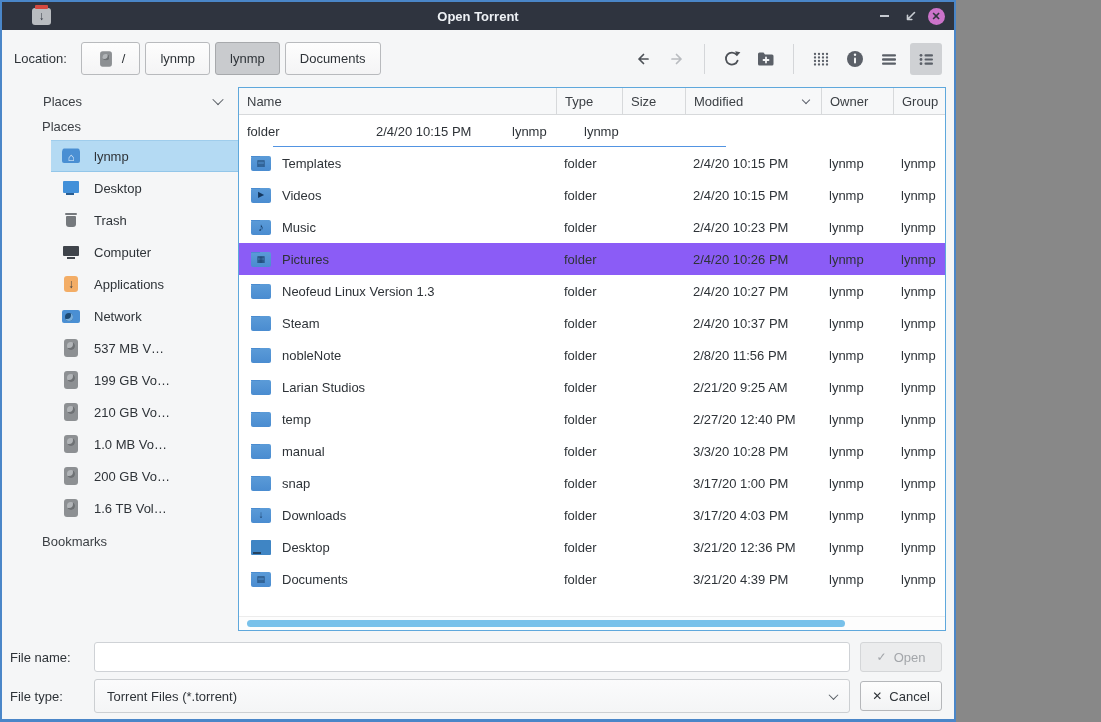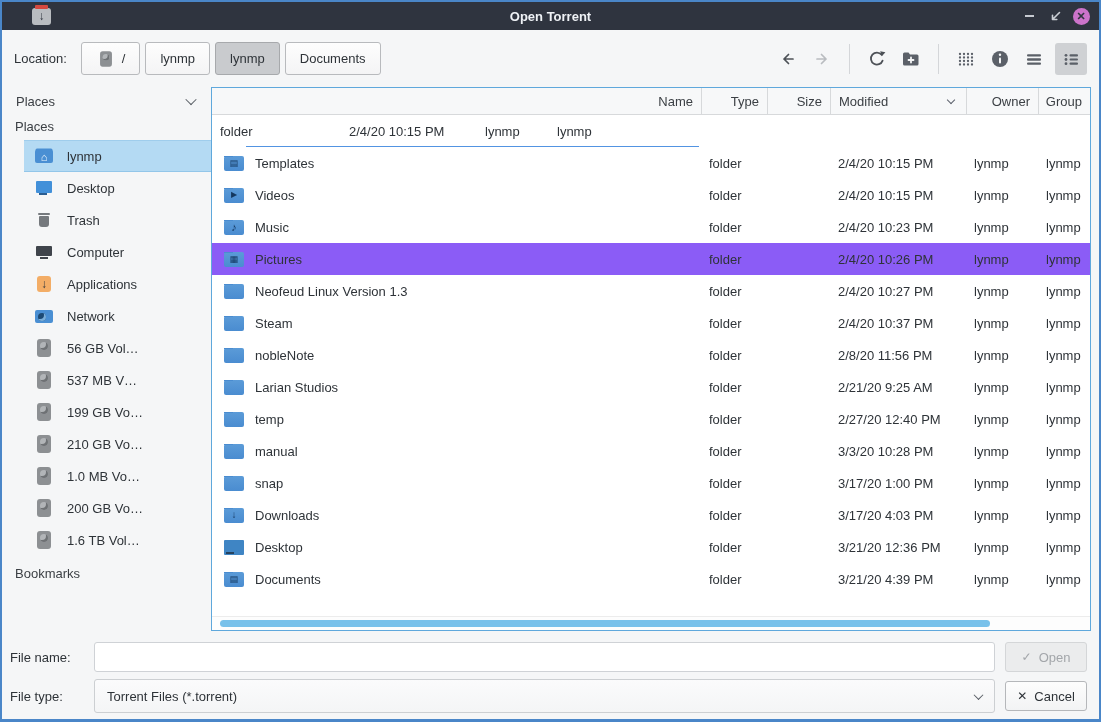--- a/index.html
+++ b/index.html
@@ -1,19 +1,19 @@
 <!DOCTYPE html>
 <html><head>
 <meta charset="utf-8">
 <style>
   * { box-sizing: border-box; margin: 0; padding: 0; }
   html,body { width:1101px; height:722px; }
   body { font-family:"Liberation Sans", sans-serif; font-size:13px; color:#2e3338; background:#888; }
 
-  .window { width:1101px; height:722px; display:flex; flex-direction:column;
+  .window { width:956px; height:722px; display:flex; flex-direction:column;
     background:#f5f6f7; border:2px solid #4a86c8; border-bottom-width:3px; }
 
   
   .titlebar { height:28px; flex:none; background:#2f343f; position:relative;
     display:flex; align-items:center; padding:0 8px; }
   .app-icon { width:19px; height:17px; margin-left:22px; position:relative;
     background:#b9bcc0; border-radius:3px; display:flex; align-items:center; justify-content:center; }
   .app-icon::before { content:""; position:absolute; top:-3px; left:3px; right:3px; height:4px;
     background:#d6493f; border-radius:1px; }
   .app-icon::after { content:"↓"; color:#2f343f; font-weight:bold; font-size:12px; line-height:1; }
@@ -38,21 +38,21 @@
 
   .nav-icons { margin-left:auto; display:flex; align-items:center; gap:8px; }
   .tool-btn { width:26px; height:26px; display:flex; align-items:center; justify-content:center; border-radius:3px; }
   .tool-btn.pressed { background:#cfd1d4; width:32px; height:32px; }
   .tool-sep { width:1px; height:30px; background:#d4d6d9; margin:0 6px; }
 
   
   .main { flex:1; display:flex; min-height:0; }
 
   
-  .sidebar { width:209px; flex:none; overflow:hidden; }
+  .sidebar { width:209px; flex:none; overflow:hidden;margin-left:27px; }
   .panel-head { height:22px; display:flex; align-items:center; padding:6px 16px 0 14px; color:#3c4045; }
   .panel-head .chev { margin-left:auto; }
   .chev { width:8px; height:8px; border-right:1.7px solid #595e65; border-bottom:1.7px solid #595e65;
     transform:rotate(45deg) translate(-1px,-1px); }
   .side-section-label { padding:10px 0 6px 13px; color:#3c4045; }
   .side-item { height:32px; display:flex; align-items:center; gap:13px; padding-left:32px; cursor:default; }
   .side-item.selected { background:#b4daf3; box-shadow:inset 0 -1px 0 #93c6e9, inset 0 1px 0 #9fcdec;
     margin-left:22px; padding-left:10px; }
   .slabel { color:#2e3338; }
 
@@ -87,21 +87,21 @@
 
   [data-icon="drive"] .sicon::before { content:""; position:absolute; inset:1px 3px; background:#8d9093; border-radius:3px; }
   [data-icon="drive"] .sicon::after { content:""; position:absolute; top:4px; left:6px; width:8px; height:8px;
     border-radius:50%; background:#b2b5b8; box-shadow:inset -2px -2px 0 #6e7174; }
 
   
   .filepanel { flex:1; margin-right:8px; background:#fff; border:1px solid #5fa8dc;
     display:flex; flex-direction:column; min-width:0; }
   .thead { height:27px; flex:none; display:flex; background:#f7f8f9; border-bottom:1px solid #d7d9db;
     color:#3c4045; }
-  .th { display:flex; align-items:center; padding:0 8px;justify-content:flex-end; }
+  .th { display:flex; align-items:center; padding:0 8px; }
   .th + .th { border-left:1px solid #d7d9db; }
   .sort-chev { width:6px; height:6px; border-right:1.5px solid #5c616c; border-bottom:1.5px solid #5c616c;
     transform:rotate(45deg); margin-left:auto; margin-right:4px; margin-top:-3px; }
 
   .c-name { flex:1 1 auto; min-width:0; }
   .c-type { width:66px; flex:none; }
   .c-size { width:63px; flex:none; }
   .c-mod  { width:136px; flex:none; }
   .c-owner{ width:72px; flex:none; }
   .c-group{ width:52px; flex:none; }
@@ -309,24 +309,20 @@
           </div>
 
           <div class="side-item" data-icon="network-folder">
             <span class="sicon"></span>
             <span class="slabel">Network</span>
           </div>
         </div>
 
       <div>
 
-          <div class="side-item" data-icon="drive">
-            <span class="sicon"></span>
-            <span class="slabel">56 GB Vol…</span>
-          </div>
 
           <div class="side-item" data-icon="drive">
             <span class="sicon"></span>
             <span class="slabel">537 MB V…</span>
           </div>
 
           <div class="side-item" data-icon="drive">
             <span class="sicon"></span>
             <span class="slabel">199 GB Vo…</span>
           </div>

